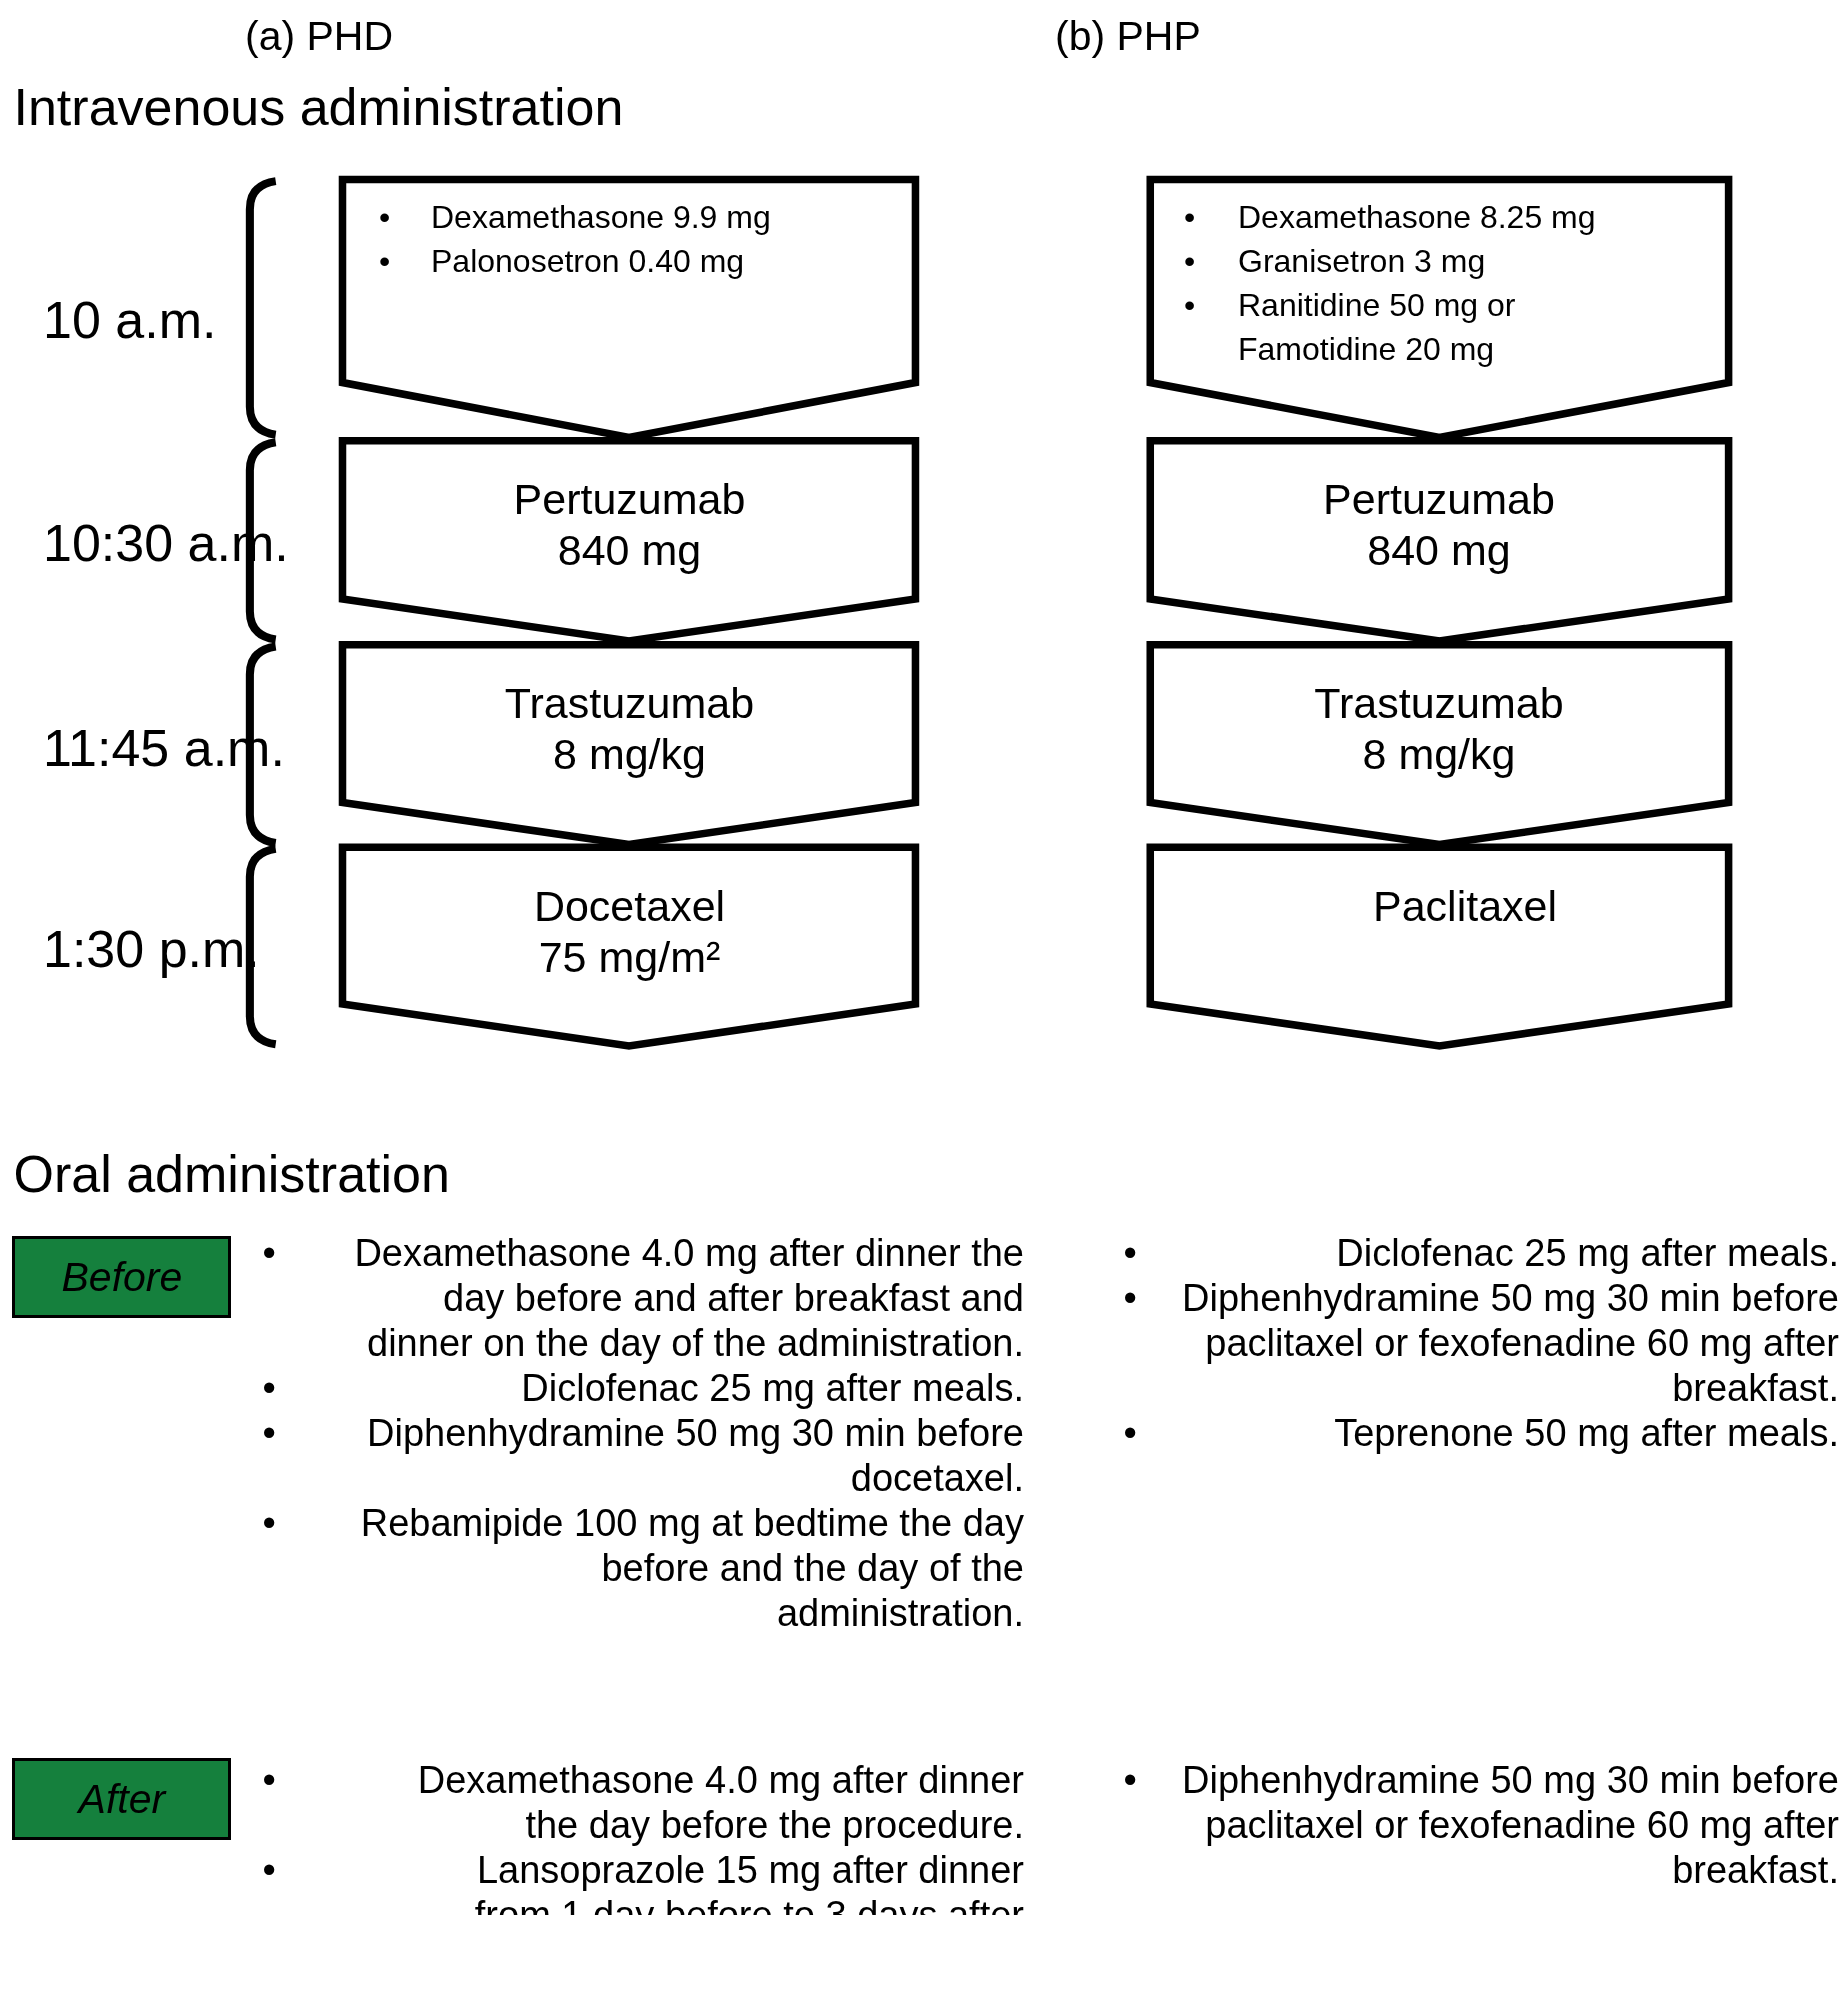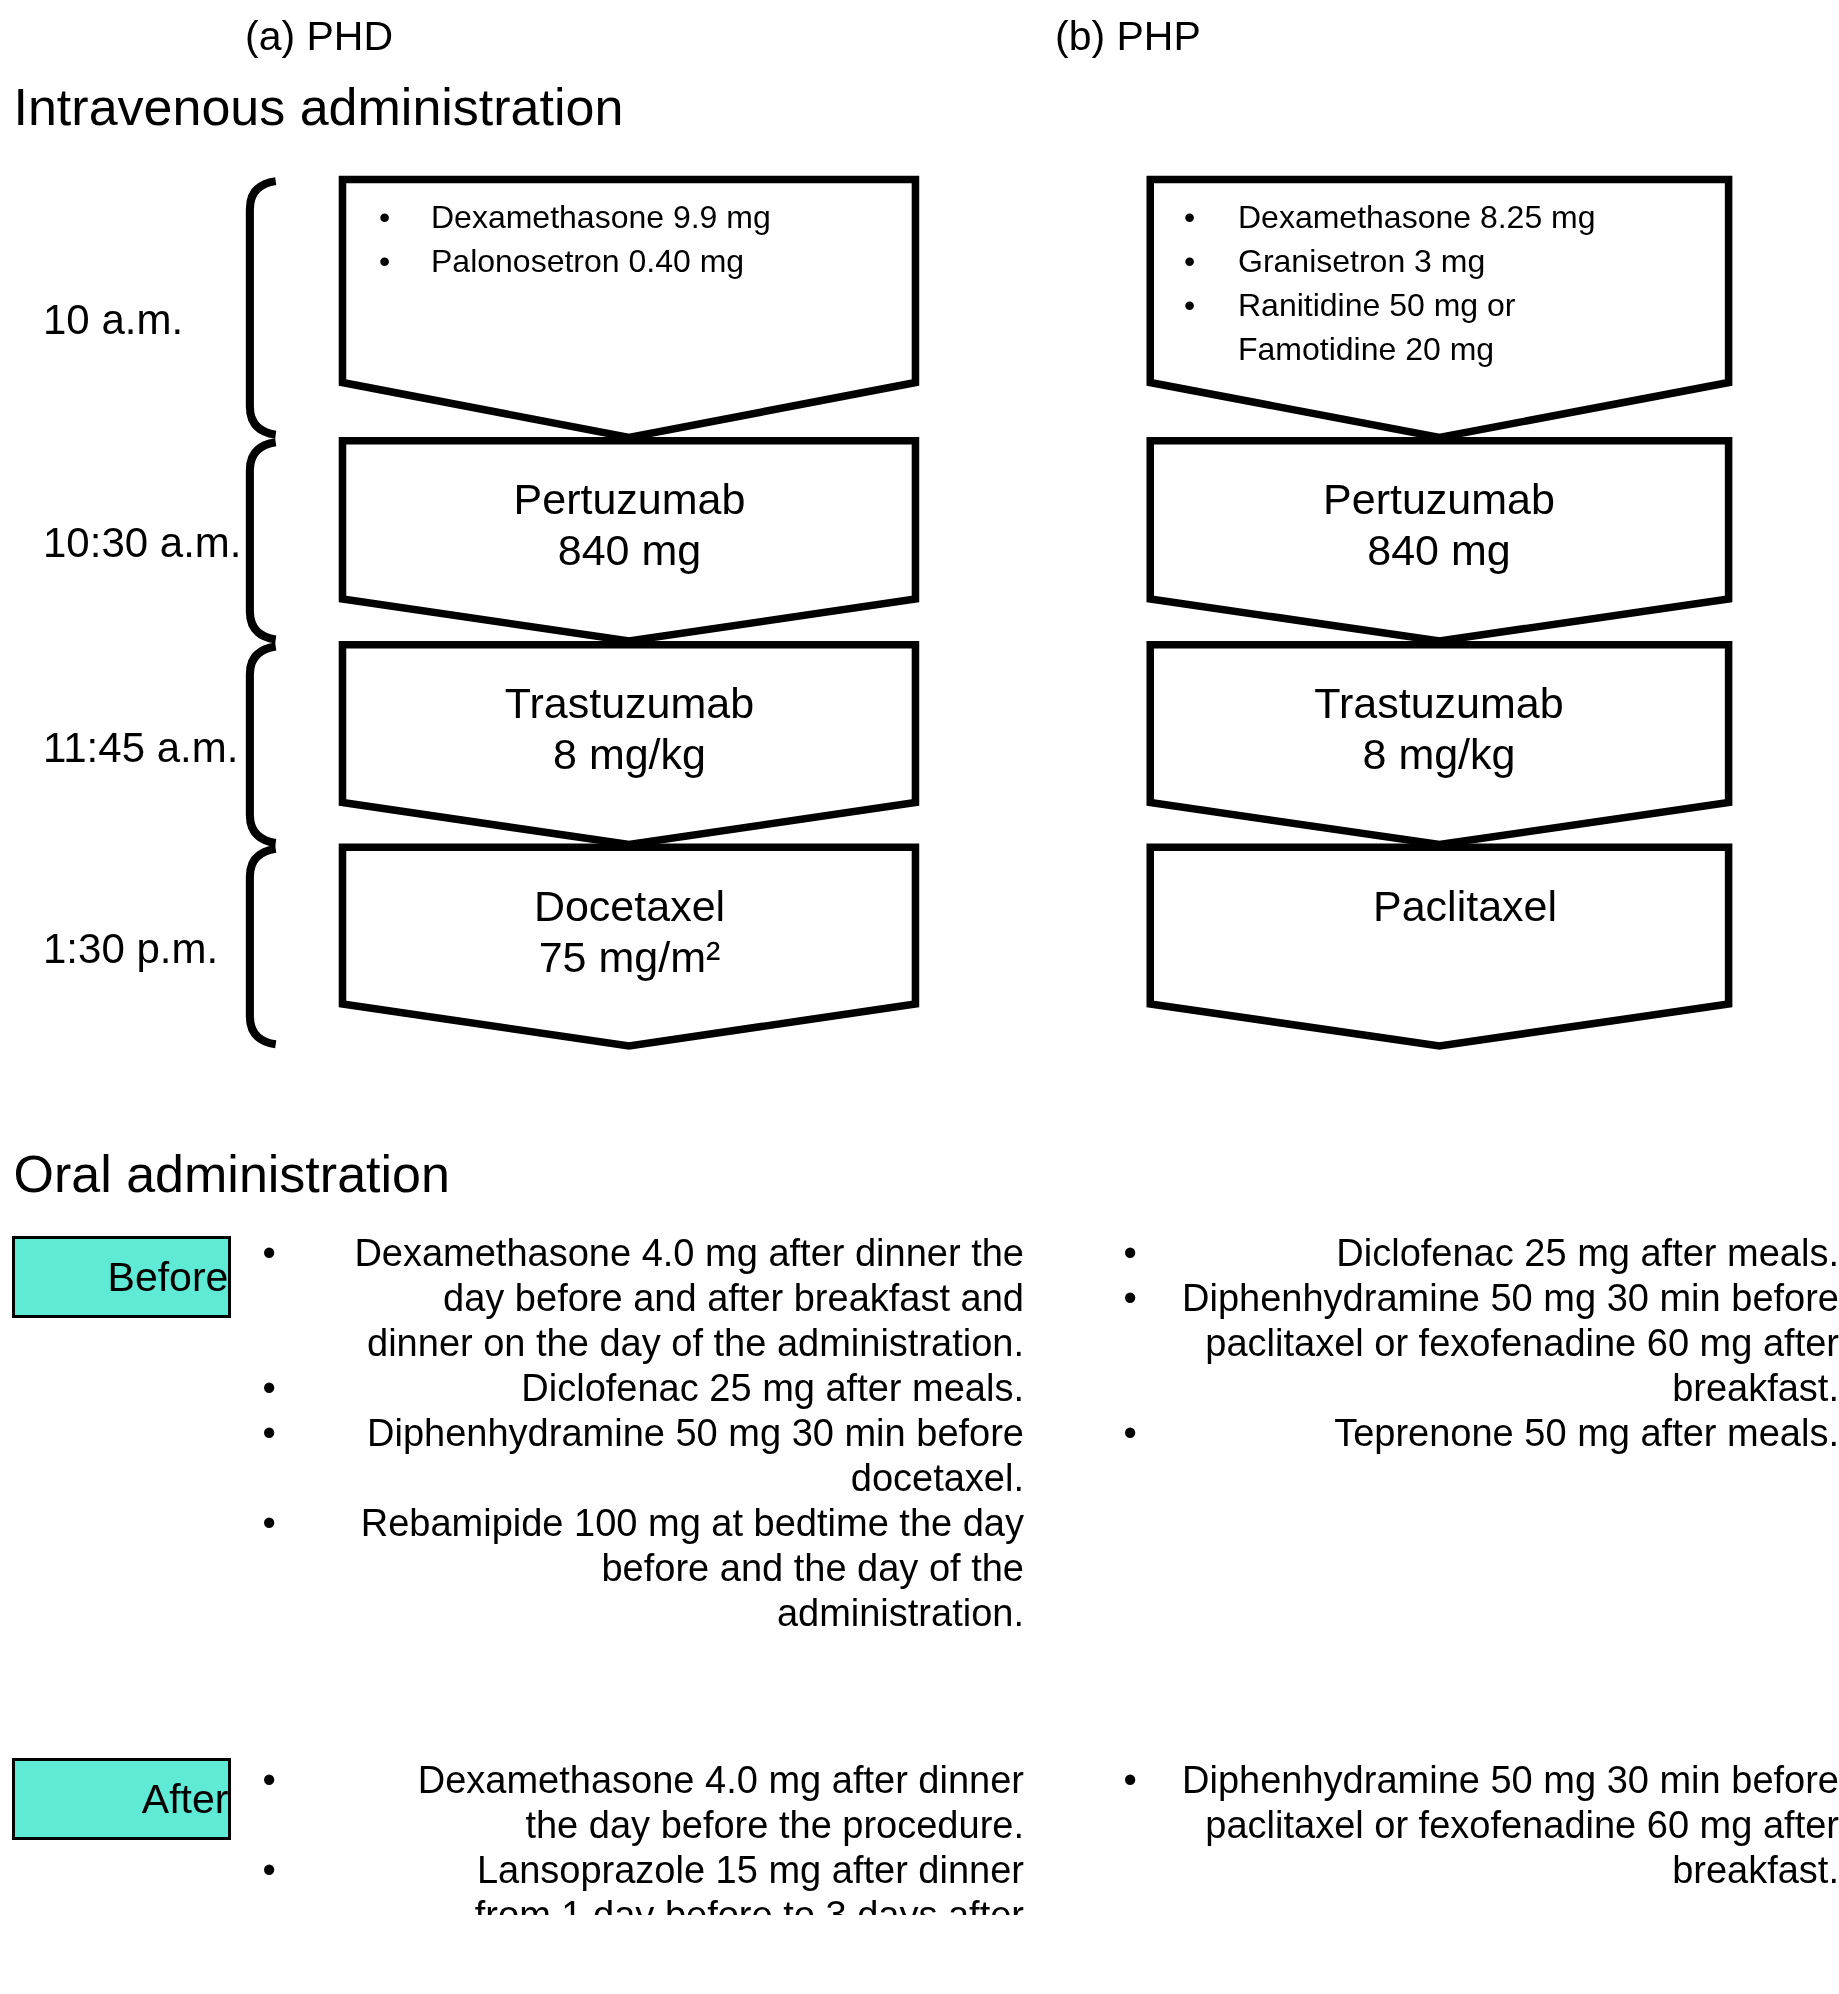--- a/index.html
+++ b/index.html
@@ -10,36 +10,37 @@
     background: #ffffff;
     color: #000000;
     font-family: "Liberation Sans", sans-serif;
     overflow: hidden;
   }
   .abs { position: absolute; }
   #shape-layer { position: absolute; left: 0; top: 0; width: 1839px; height: 1995px; }
 
   .col-header { font-size: 41px; line-height: 45px; white-space: nowrap; }
   .section-label { font-size: 52px; line-height: 44px; white-space: nowrap; }
-  .time-label { font-size: 42px; line-height: 46px; white-space: nowrap; }
+  .time-label { font-size: 52px; line-height: 46px; white-space: nowrap; }
 
   .premed-list { display: flex; flex-direction: column; }
   .premed-item { display: flex; font-size: 32px; line-height: 44px; }
   .premed-item .bullet { flex: 0 0 88px; text-indent: 36px; }
   .premed-list.php .bullet { flex: 0 0 88px; text-indent: 34px; }
   .premed-item .itext { flex: 1; white-space: pre-line; }
 
   .step-text { text-align: center; font-size: 43px; line-height: 51px; }
 
   .tag-box {
     box-sizing: border-box;
     border: 3.2px solid #000000;
-    display: flex; align-items: center; justify-content: flex-end;
+    display: flex; align-items: center; justify-content: center;
     font-size: 41px;
-    background: #5eead4;
+    background: #15803d;
+    font-style: italic;
   }
 
   .oral-list { display: flex; flex-direction: column; }
   .oral-item { display: flex; font-size: 38px; line-height: 45px; }
   .oral-item .bullet { flex: 0 0 67px; text-indent: 14.5px; }
   .oral-list.php .bullet { flex: 0 0 68px; }
   .oral-item .itext { flex: 1; white-space: pre-line; text-align: right; }
 </style>
 </head>
 <body>

